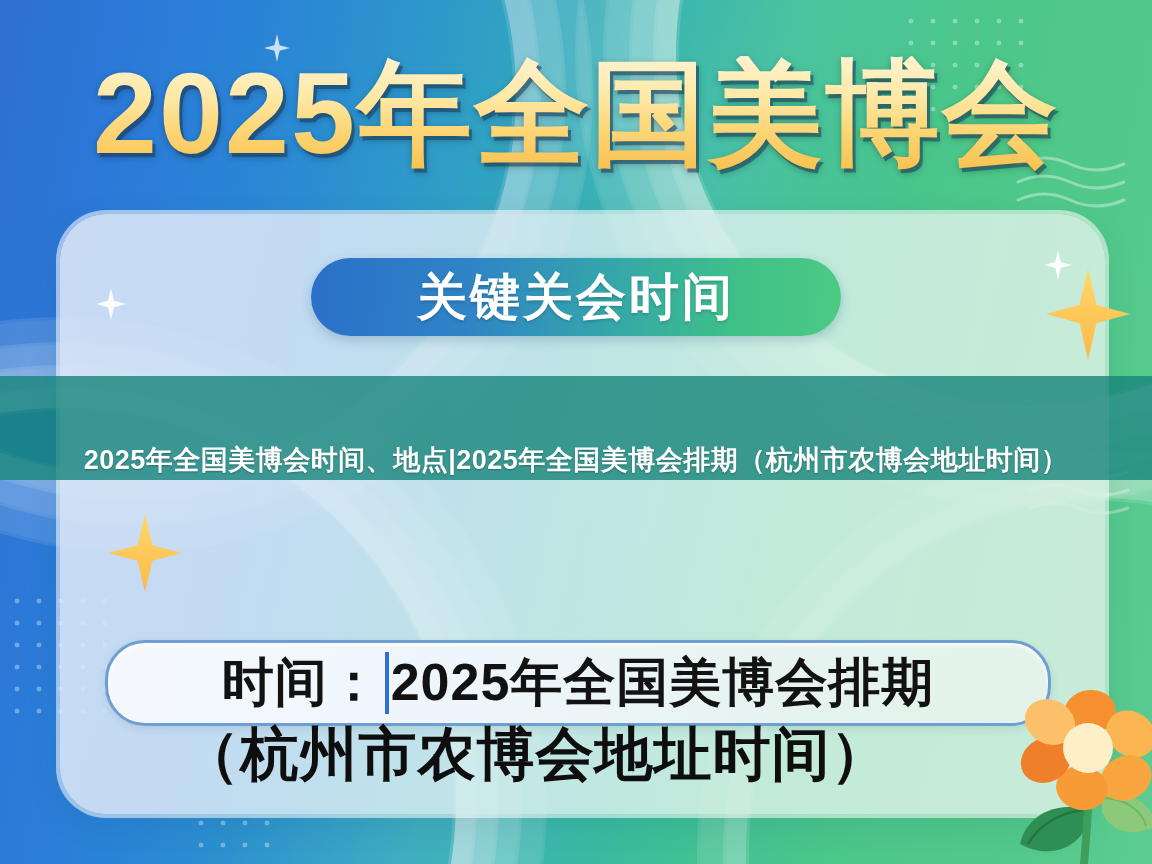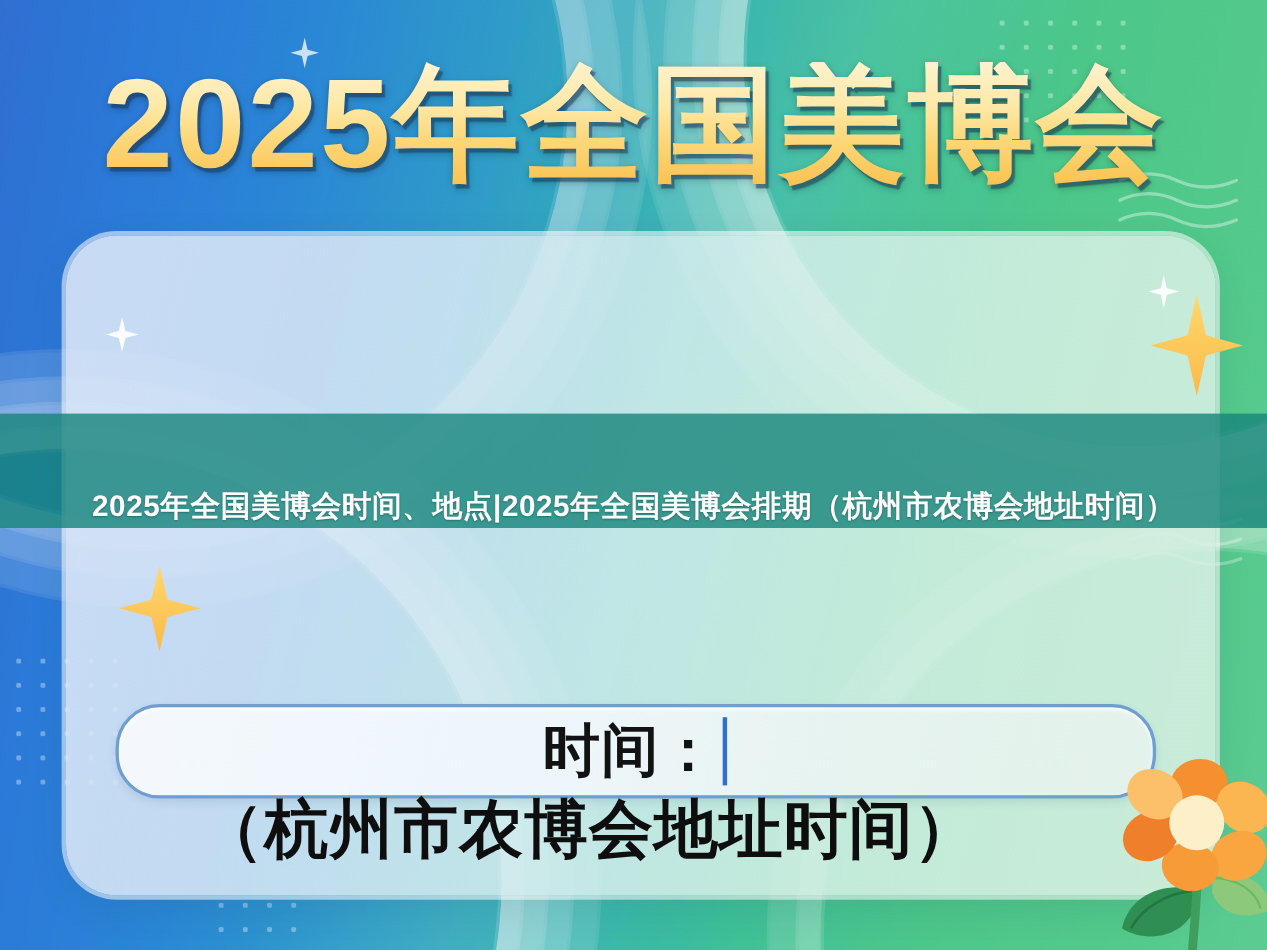--- a/index.html
+++ b/index.html
@@ -284,26 +284,30 @@
       <path d="M6 12 Q30 2 54 12 T104 12"></path>
       <path d="M6 30 Q30 20 54 30 T104 30"></path>
       <path d="M6 48 Q30 38 54 48 T104 48"></path>
     </g>
   </svg>
 
   <div id="main-card"></div>
 
   <div id="headline">2025年全国美博会</div>
 
+  <div class="pill" id="pill-time">
+    <span>关键关会时间</span>
+  </div>
 
 
   <div id="time-card">
     <div class="txt">
       <span>时间：</span>
       <span class="caret"></span>
+      <span>2025年全国美博会排期</span>
     </div>
   </div>
 
   <div id="caption">（杭州市农博会地址时间）</div>
 
   <div class="spark" id="spark-left"></div>
   <div class="spark" id="spark-right"></div>
   <div class="spark-w" id="spark-w-card-tl"></div>
   <div class="spark-w" id="spark-w-right"></div>
   <div class="spark-w" id="spark-w-mid"></div>

